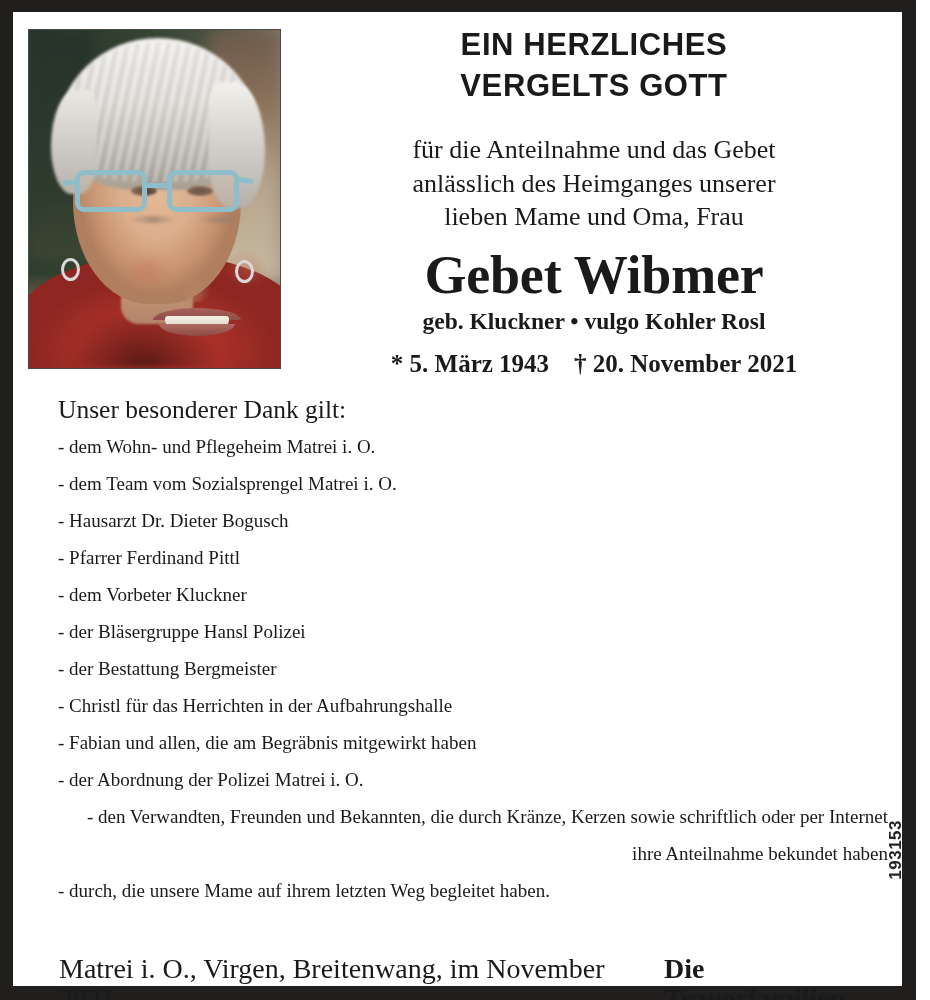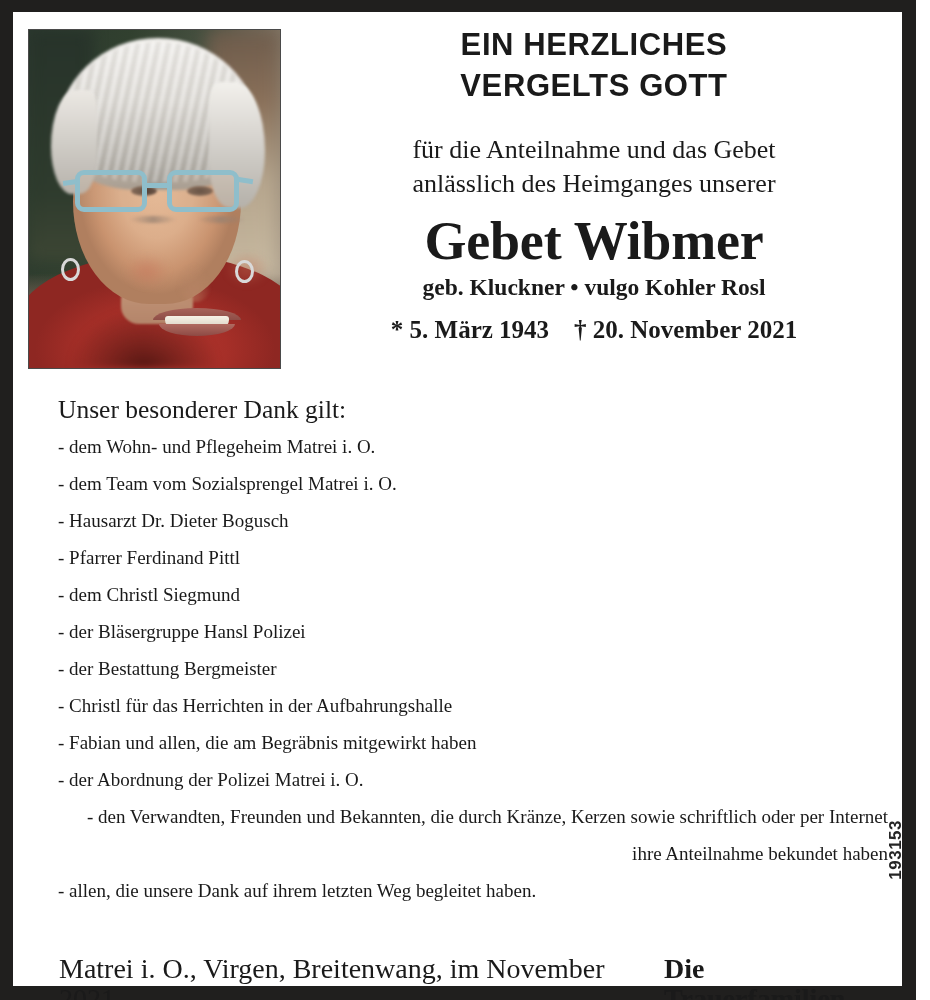--- a/index.html
+++ b/index.html
@@ -452,42 +452,43 @@
         <div class="earring-l"></div>
         <div class="earring-r"></div>
       </div>
 
       <div id="headline-block">
         <div class="headline">EIN HERZLICHES</div>
         <div class="headline">VERGELTS GOTT</div>
         <div class="intro">
           <div>für die Anteilnahme und das Gebet</div>
           <div>anlässlich des Heimganges unserer</div>
+          <div>lieben Mame und Oma, Frau</div>
         </div>
         <div class="deceased-name">Gebet Wibmer</div>
         <div class="deceased-sub">geb. Kluckner • vulgo Kohler Rosl</div>
         <div class="deceased-dates">* 5. März 1943    † 20. November 2021</div>
       </div>
     </div>
 
     <div id="thanks-section">
       <div class="thanks-lead">Unser besonderer Dank gilt:</div>
       <ul class="thanks-list">
         <li class="thanks-item">- dem Wohn- und Pflegeheim Matrei i. O.</li>
         <li class="thanks-item">- dem Team vom Sozialsprengel Matrei i. O.</li>
         <li class="thanks-item">- Hausarzt Dr. Dieter Bogusch</li>
         <li class="thanks-item">- Pfarrer Ferdinand Pittl</li>
-        <li class="thanks-item">- dem Christl Siegmund</li>
+        <li class="thanks-item">- dem Vorbeter Kluckner</li>
         <li class="thanks-item">- der Bläsergruppe Hansl Polizei</li>
         <li class="thanks-item">- der Bestattung Bergmeister</li>
         <li class="thanks-item">- Christl für das Herrichten in der Aufbahrungshalle</li>
         <li class="thanks-item">- Fabian und allen, die am Begräbnis mitgewirkt haben</li>
         <li class="thanks-item">- der Abordnung der Polizei Matrei i. O.</li>
         <li class="thanks-item wrap">- den Verwandten, Freunden und Bekannten, die durch Kränze, Kerzen sowie schriftlich oder per Internet ihre Anteilnahme bekundet haben</li>
-        <li class="thanks-item">- allen, die unsere Dank auf ihrem letzten Weg begleitet haben.</li>
+        <li class="thanks-item">- durch, die unsere Mame auf ihrem letzten Weg begleitet haben.</li>
       </ul>
     </div>
 
     <div id="footer-line">
       <span class="footer-place">Matrei i. O., Virgen, Breitenwang, im November 2021</span>
       <span class="footer-family">Die Trauerfamilien</span>
     </div>
 
   </div>
 

